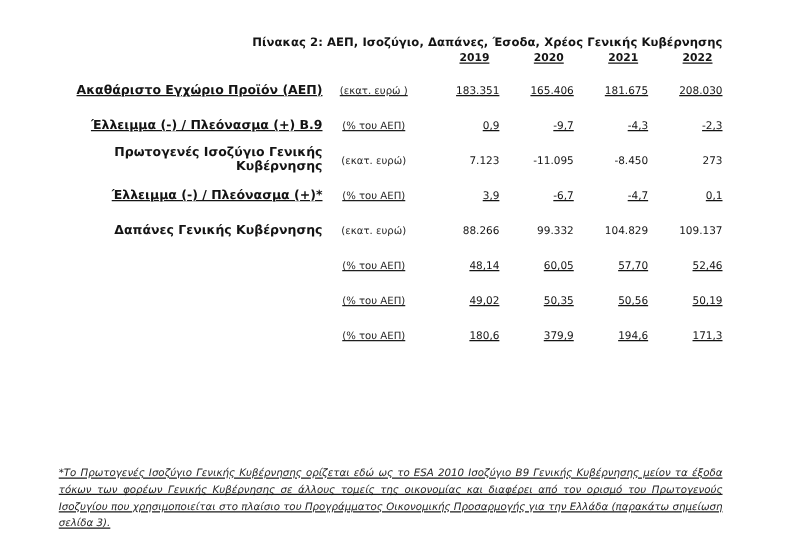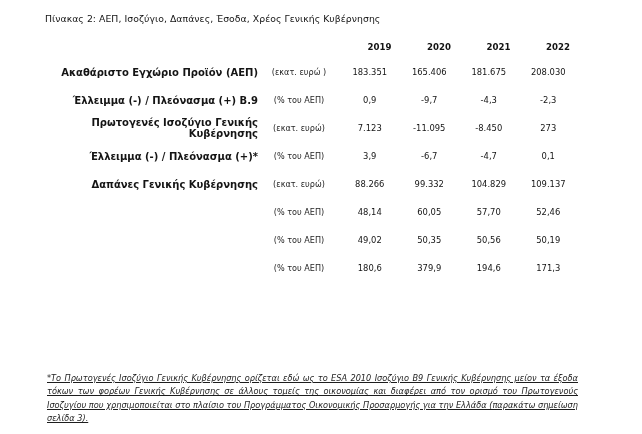--- a/index.html
+++ b/index.html
@@ -21,25 +21,25 @@
     left: 0;
     top: 0;
     width: 642px;
     height: 434px;
   }
 
   
   #table-title {
     position: absolute;
     left: 45px;
-    top: 13px;
+    top: 29px;
     width: 533px;
-    text-align: left;
+    text-align: right;
     font-size: 9.3px;
-    font-weight: normal;
+    font-weight: bold;
     letter-spacing: 0.05px;
     color: #141414;
     white-space: nowrap;
   }
 
   
   #finance-table {
     position: absolute;
     left: 45px;
     top: 36px;
@@ -59,21 +59,21 @@
     vertical-align: middle;
     border: 0;
   }
 
   
   .v-left  { border-left: 1.1px solid #000000; }
   .v-right { border-right: 1.1px solid #000000; }
 
   
   .hr-top    { border-top: 1.1px solid #000000; }
-  .hr-bottom { border-bottom: 1.1px solid #000000; }
+  .hr-bottom { border-bottom: 1.1px solid #000000; text-decoration: underline; }
 
   
   #table-header th {
     height: 22px;
     font-size: 8.6px;
     font-weight: bold;
     color: #141414;
     text-align: right;
     padding-right: 8px;
     box-sizing: border-box;
@@ -99,21 +99,21 @@
     text-align: center;
     font-size: 8.1px;
     color: #1f1f1f;
     font-weight: normal;
     box-sizing: border-box;
     height: 28px;
   }
 
   
   td.num {
-    text-align: center;
+    text-align: right;
     padding-right: 8px;
     font-size: 8.4px;
     color: #141414;
     box-sizing: border-box;
     height: 28px;
     vertical-align: bottom;
     padding-bottom: 3px;
   }
 
   

